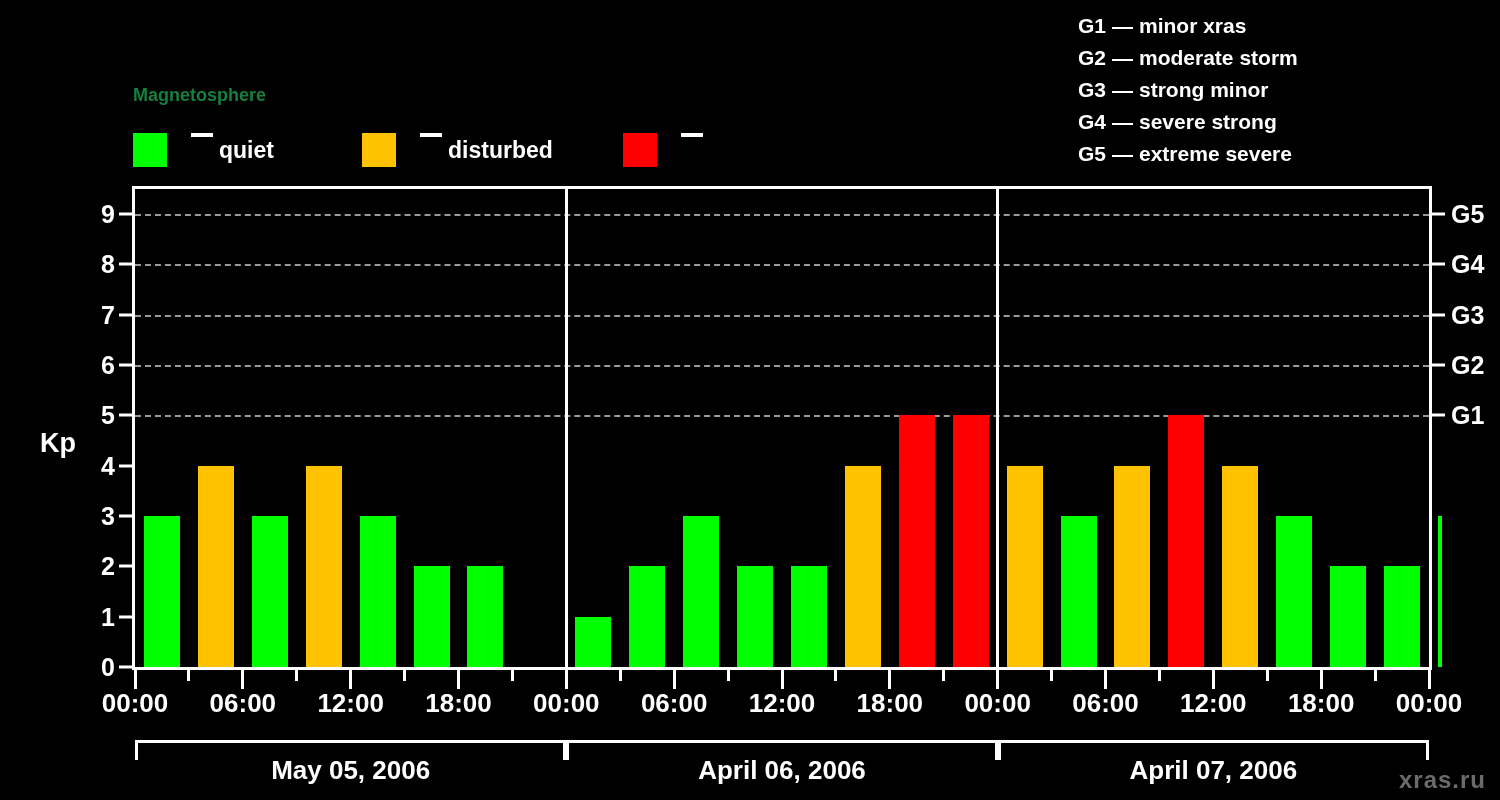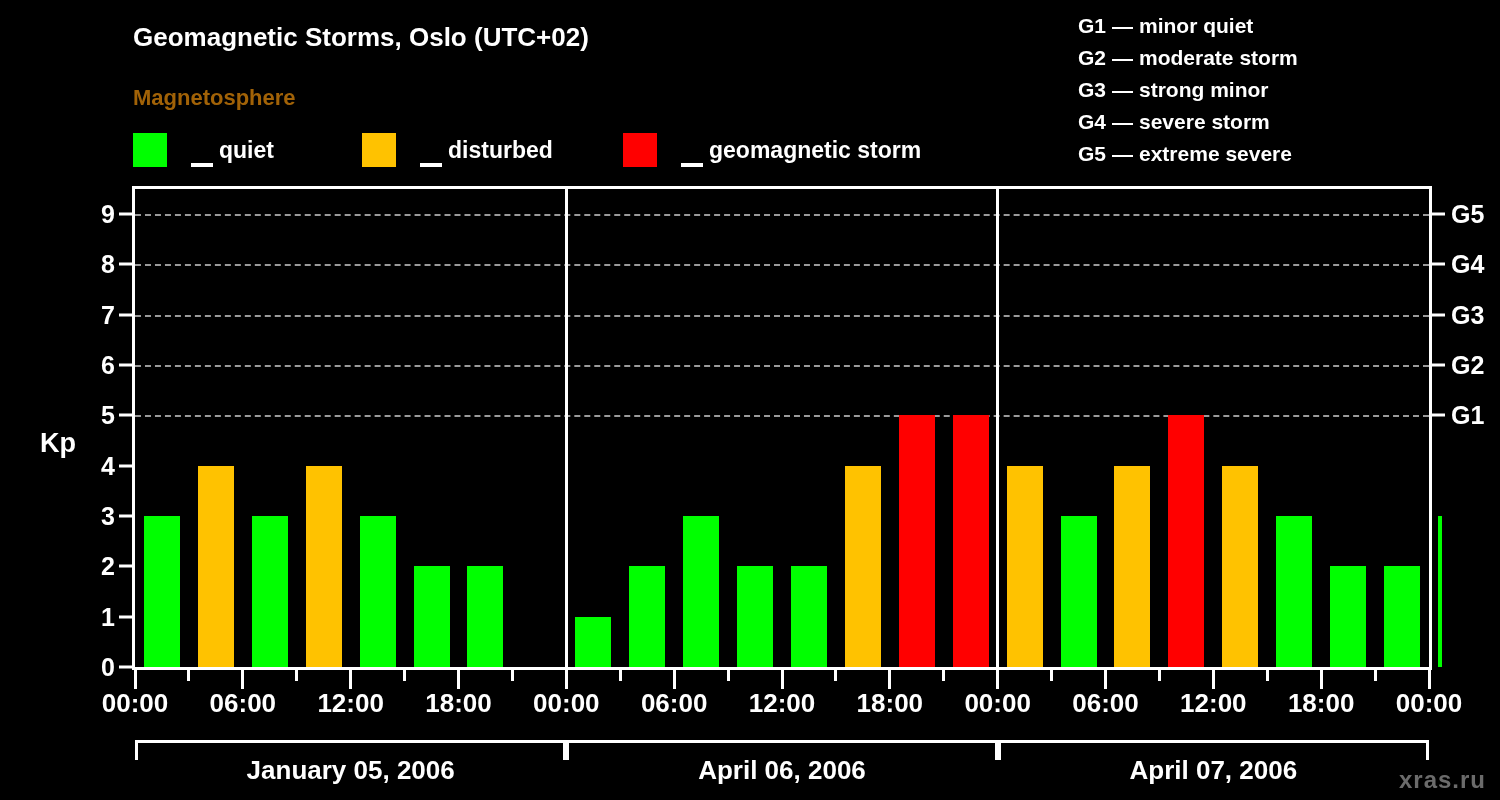--- a/index.html
+++ b/index.html
@@ -13,26 +13,26 @@
   #root { position: relative; width: 1500px; height: 800px; background: #000; }
 
   
   .chart-title {
     position: absolute; left: 133px; top: 22px;
     font-size: 26px; font-weight: bold; color: #ffffff;
     letter-spacing: 0px; white-space: nowrap;
   }
   .subsystem-label {
     position: absolute; left: 133px; top: 85px;
-    font-size: 22px; font-weight: bold; color: #a16207; white-space: nowrap;
+    font-size: 18px; font-weight: bold; color: #15803d; white-space: nowrap;
   }
 
   
   .color-legend { position: absolute; left: 133px; top: 133px; height: 34px; }
-  .legend-entry { position: absolute; top: 0; height: 34px; display: flex; align-items: flex-end; }
+  .legend-entry { position: absolute; top: 0; height: 34px; display: flex; align-items: flex-start; }
   .legend-swatch { width: 34px; height: 34px; display: block; }
   .legend-dash {
     display: inline-block; width: 22px; height: 4px; background: #ffffff;
     margin: 0 6px 0 24px; vertical-align: middle;
   }
   .legend-text {
     font-size: 23px; font-weight: bold; color: #ffffff; white-space: nowrap;
     line-height: 34px;
   }
 
@@ -121,61 +121,59 @@
   .watermark {
     position: absolute; right: 14px; bottom: 6px;
     font-size: 24px; font-weight: bold; color: #6b6b6b; letter-spacing: 1px; margin-top: 16px;
   }
 </style>
 </head>
 <body>
 
 <div id="root">
 
-  <div class="chart-title">Geomagnetic Storms, Oslo (UTC+02)</div>
   <div class="subsystem-label">Magnetosphere</div>
 
   <div class="color-legend" id="color-legend">
       <div class="legend-entry" style="left: 0px;">
         <span class="legend-swatch" style="background: rgb(0, 255, 0);"></span>
         <span class="legend-dash"></span>
         <span class="legend-text">quiet</span>
       </div>
       <div class="legend-entry" style="left: 229px;">
         <span class="legend-swatch" style="background: rgb(255, 194, 0);"></span>
         <span class="legend-dash"></span>
         <span class="legend-text">disturbed</span>
       </div>
       <div class="legend-entry" style="left: 490px;">
         <span class="legend-swatch" style="background: rgb(255, 0, 0);"></span>
         <span class="legend-dash"></span>
-        <span class="legend-text">geomagnetic storm</span>
       </div>
     </div>
 
   <div class="g-legend" id="g-legend">
       <div class="g-row">
         <span class="g-code">G1</span>
         <span class="g-emdash">—</span>
-        <span class="g-desc">minor quiet</span>
+        <span class="g-desc">minor xras</span>
       </div>
       <div class="g-row">
         <span class="g-code">G2</span>
         <span class="g-emdash">—</span>
         <span class="g-desc">moderate storm</span>
       </div>
       <div class="g-row">
         <span class="g-code">G3</span>
         <span class="g-emdash">—</span>
         <span class="g-desc">strong minor</span>
       </div>
       <div class="g-row">
         <span class="g-code">G4</span>
         <span class="g-emdash">—</span>
-        <span class="g-desc">severe storm</span>
+        <span class="g-desc">severe strong</span>
       </div>
       <div class="g-row">
         <span class="g-code">G5</span>
         <span class="g-emdash">—</span>
         <span class="g-desc">extreme severe</span>
       </div>
     </div>
 
   <div class="kp-axis-label">Kp</div>
 
@@ -285,21 +283,21 @@
       <div class="x-tick-label" style="left: 782px;">12:00</div>
       <div class="x-tick-label" style="left: 889.833px;">18:00</div>
       <div class="x-tick-label" style="left: 997.667px;">00:00</div>
       <div class="x-tick-label" style="left: 1105.5px;">06:00</div>
       <div class="x-tick-label" style="left: 1213.33px;">12:00</div>
       <div class="x-tick-label" style="left: 1321.17px;">18:00</div>
       <div class="x-tick-label" style="left: 1429px;">00:00</div>
     </div>
   <div id="day-brackets">
       <div class="day-bracket" style="left: 135px; width: 431.333px;"></div>
-      <div class="day-bracket-label" style="left: 350.667px;">January 05, 2006</div>
+      <div class="day-bracket-label" style="left: 350.667px;">May 05, 2006</div>
       <div class="day-bracket" style="left: 566.333px; width: 431.333px;"></div>
       <div class="day-bracket-label" style="left: 782px;">April 06, 2006</div>
       <div class="day-bracket" style="left: 997.667px; width: 431.333px;"></div>
       <div class="day-bracket-label" style="left: 1213.33px;">April 07, 2006</div>
     </div>
 
   <div class="watermark">xras.ru</div>
 </div>
 
 </body></html>

